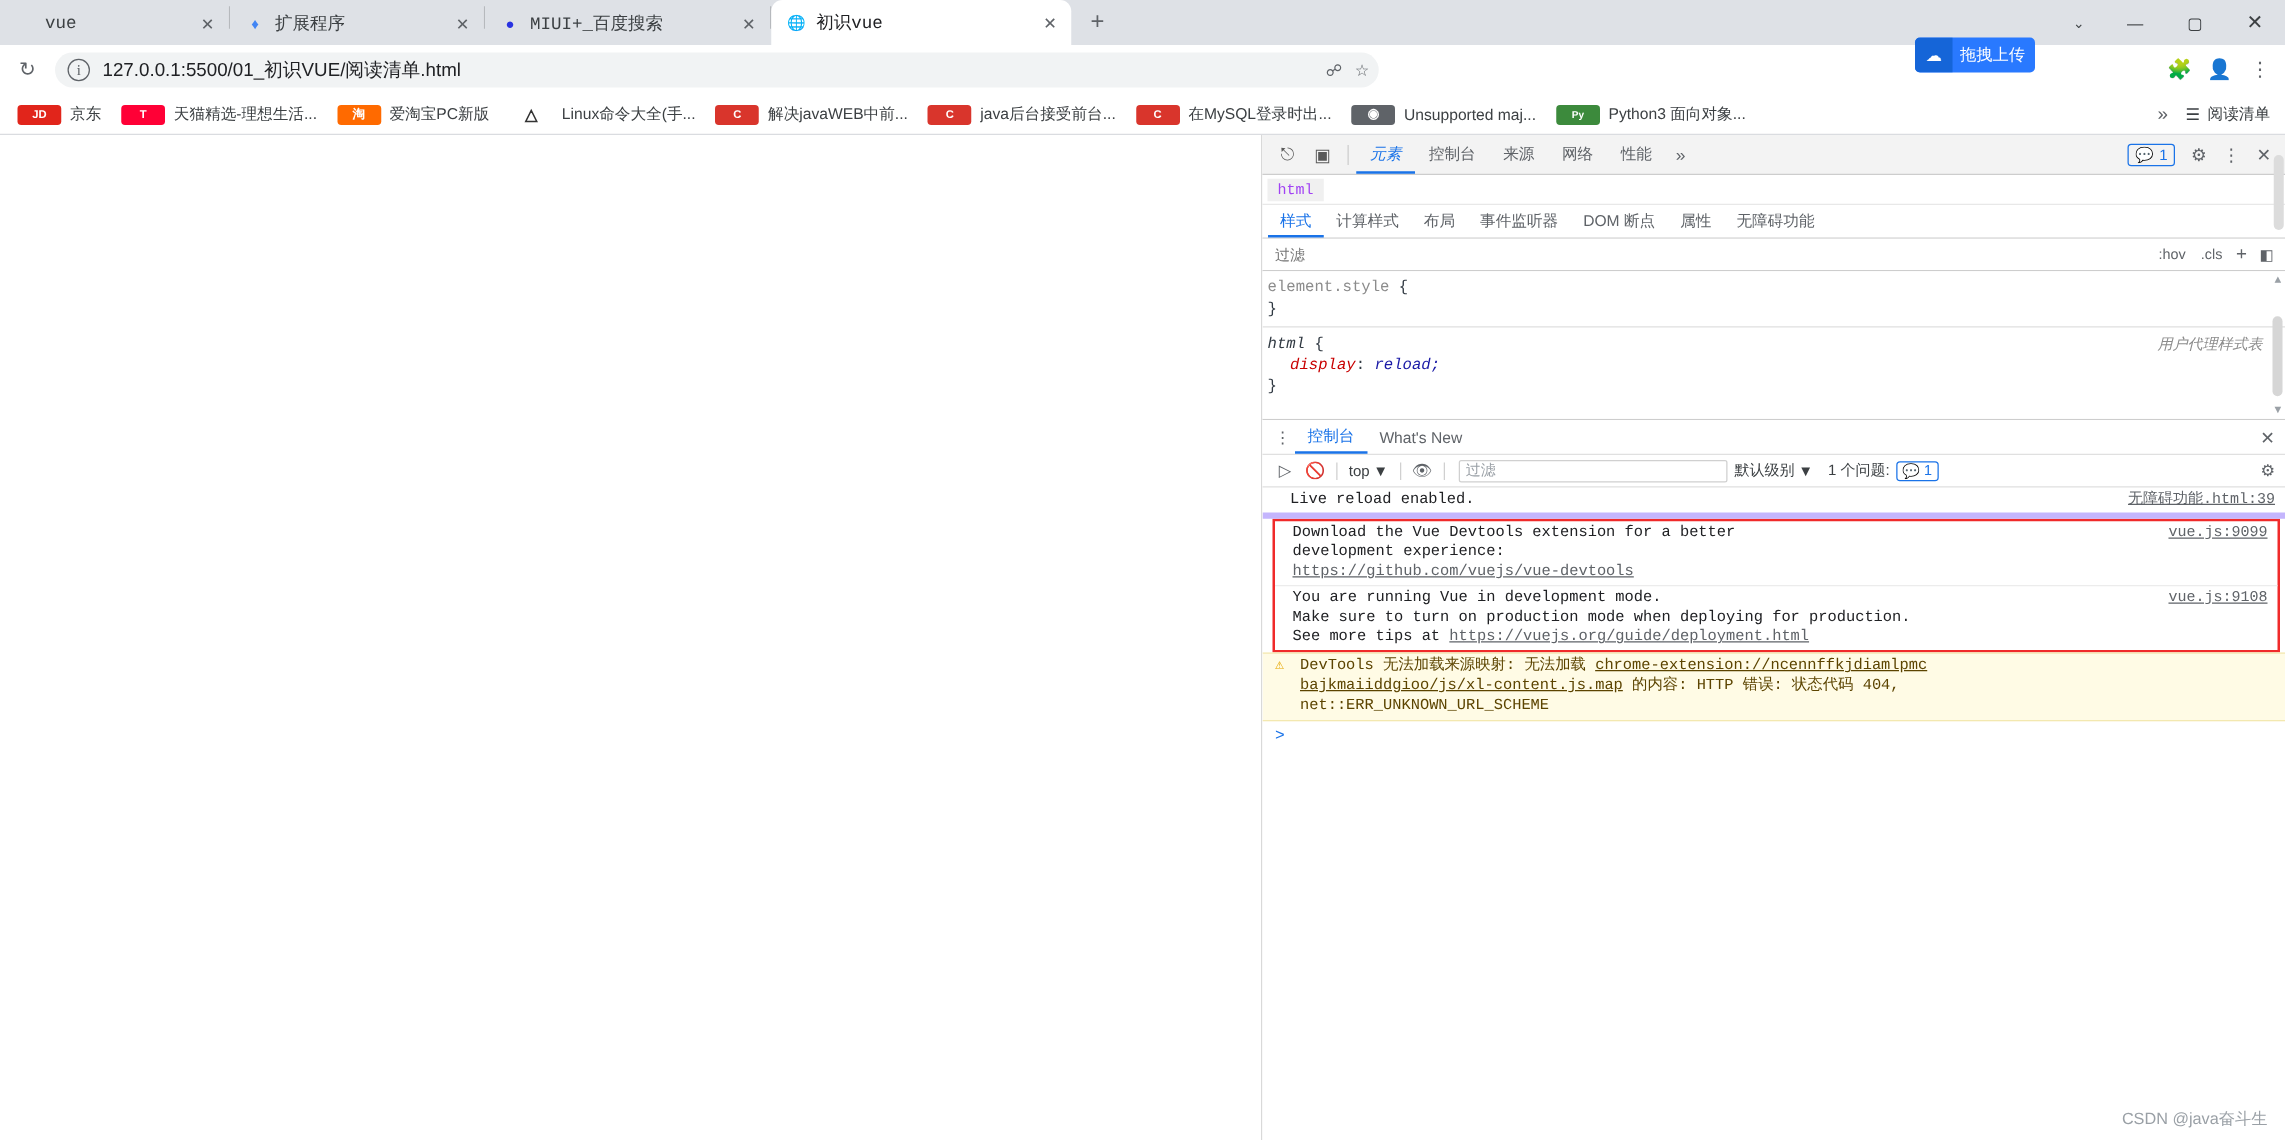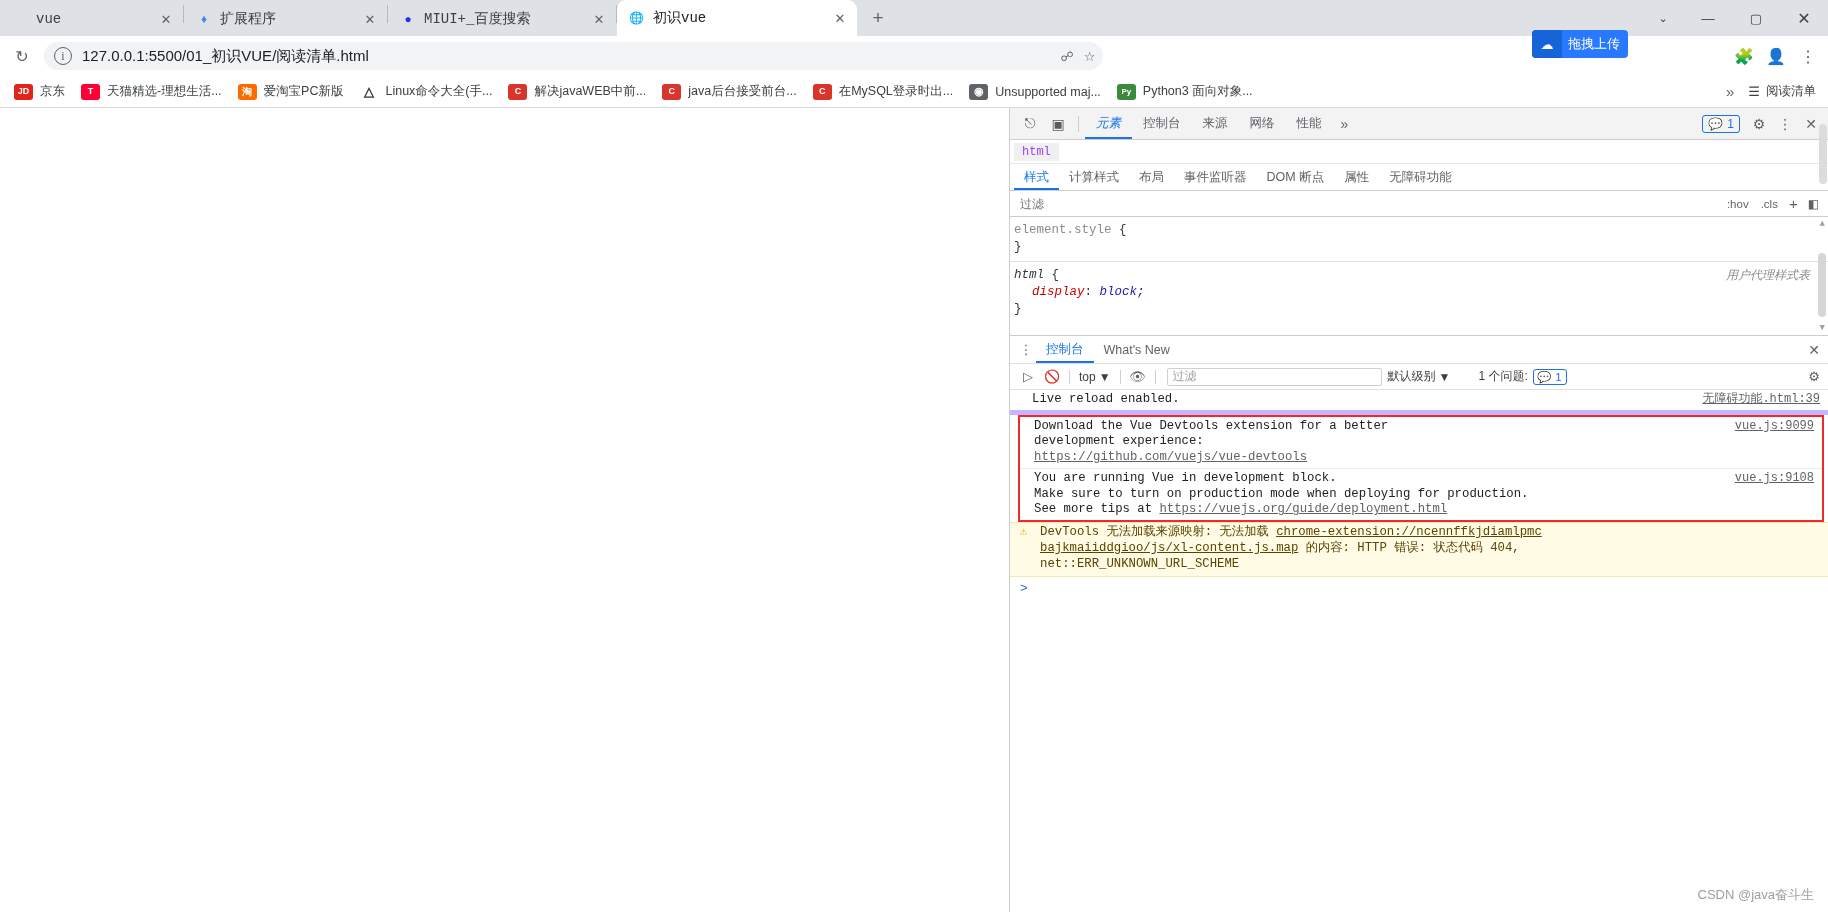--- a/index.html
+++ b/index.html
@@ -117,21 +117,21 @@
     background: #ffffff; display: flex; align-items: center;
     border-bottom: 1px solid #dadce0;
     padding-left: 6px;
   }
   .bm {
     display: flex; align-items: center; padding: 0 8px; height: 26px;
     font-size: 12.5px; color: #3c4043; white-space: nowrap;
     max-width: 175px; overflow: hidden;
   }
   .bm .bmico {
-    width: 19px; height: 16px; flex: none; margin-right: 7px;
+    width: 35px; height: 16px; flex: none; margin-right: 7px;
     border-radius: 3px; display: flex; align-items: center;
     justify-content: center; font-size: 9px; color: #fff; font-weight: bold;
     line-height: 1;
   }
   .bm .bmlabel { overflow: hidden; text-overflow: ellipsis; }
   .bm-right {
     position: absolute; right: 4px; display: flex; align-items: center; gap: 4px;
   }
   .bm-right .chev { color:#5f6368; font-size: 15px; padding: 0 10px; }
   .bm-right .rl { display:flex; align-items:center; font-size:12.5px; color:#3c4043; padding-right:8px;}
@@ -260,21 +260,21 @@
   .ct-ic { width: 24px; height: 22px; display:flex; align-items:center;
            justify-content:center; color:#5f6368; font-size: 13px; }
   .ct-sep { width:1px; height:14px; background:#d0d0d0; margin: 0 5px; }
   .ct-top { font-size: 12px; color:#3c4043; padding: 0 4px; display:flex; align-items:center; gap:3px;}
   .ct-filter {
     flex: 0 1 215px; height: 18px; border: 1px solid #d0d0d0; border-radius: 2px;
     display:flex; align-items:center; padding: 0 5px; margin: 0 6px;
     font-size: 12px; color:#9aa0a6;
   }
   .ct-level { font-size: 12px; color:#3c4043; display:flex; align-items:center; gap:3px; }
-  .ct-issues { font-size: 12px; color:#3c4043; display:flex; align-items:center; gap:5px; margin-left: 28px;}
+  .ct-issues { font-size: 12px; color:#3c4043; display:flex; align-items:center; gap:5px; margin-left: 12px;}
   .ct-issues .badge {
     border:1px solid #1a73e8; color:#1a73e8; border-radius:3px;
     padding: 0 4px; display:flex; align-items:center; gap:3px; font-size: 11.5px;
   }
   .ct-gear { position:absolute; right: 8px; color:#5f6368; font-size:13px; }
 
   .console-body {
     flex: 1 1 auto; overflow: hidden; position: relative;
     font-family: "Liberation Mono", monospace; font-size: 12.3px;
     line-height: 1.28;
@@ -477,21 +477,21 @@
         <span class="brace">{</span>
         <div class="brace">}</div>
       </div>
       <div class="rule-sep"></div>
       <div class="css-rule">
         <span class="sel-ital">html</span>
         <span class="brace">{</span>
         <span class="ua-note">用户代理样式表</span>
         <div>
           <span class="prop">display</span><span class="brace">:</span>
-          <span class="val">block;</span>
+          <span class="val">reload;</span>
         </div>
         <div class="brace">}</div>
       </div>
       <div class="styles-arrow" style="top:2px;">▲</div>
       <div class="styles-scroll"></div>
       <div class="styles-arrow" style="bottom:2px;">▼</div>
     </div>
 
     <div class="drawer">
       <div class="drawer-tabs">
@@ -539,21 +539,21 @@
         <div class="red-group">
           <div class="cmsg">
             <span class="anchor">vue.js:9099</span>
             <div>Download the Vue Devtools extension for a better</div>
             <div>development experience:</div>
             <div class="link">https://github.com/vuejs/vue-devtools</div>
           </div>
           <div class="cmsg-sep"></div>
           <div class="cmsg">
             <span class="anchor">vue.js:9108</span>
-            <div>You are running Vue in development block.</div>
+            <div>You are running Vue in development mode.</div>
             <div>Make sure to turn on production mode when deploying for production.</div>
             <div>See more tips at <span class="link">https://vuejs.org/guide/deployment.html</span></div>
           </div>
         </div>
 
         <div class="warn">
           <span class="wicon">⚠</span>
           <div>DevTools 无法加载来源映射: 无法加载 <span class="link">chrome-extension://ncennffkjdiamlpmc</span></div>
           <div><span class="link">bajkmaiiddgioo/js/xl-content.js.map</span> 的内容: HTTP 错误: 状态代码 404,</div>
           <div>net::ERR_UNKNOWN_URL_SCHEME</div>

